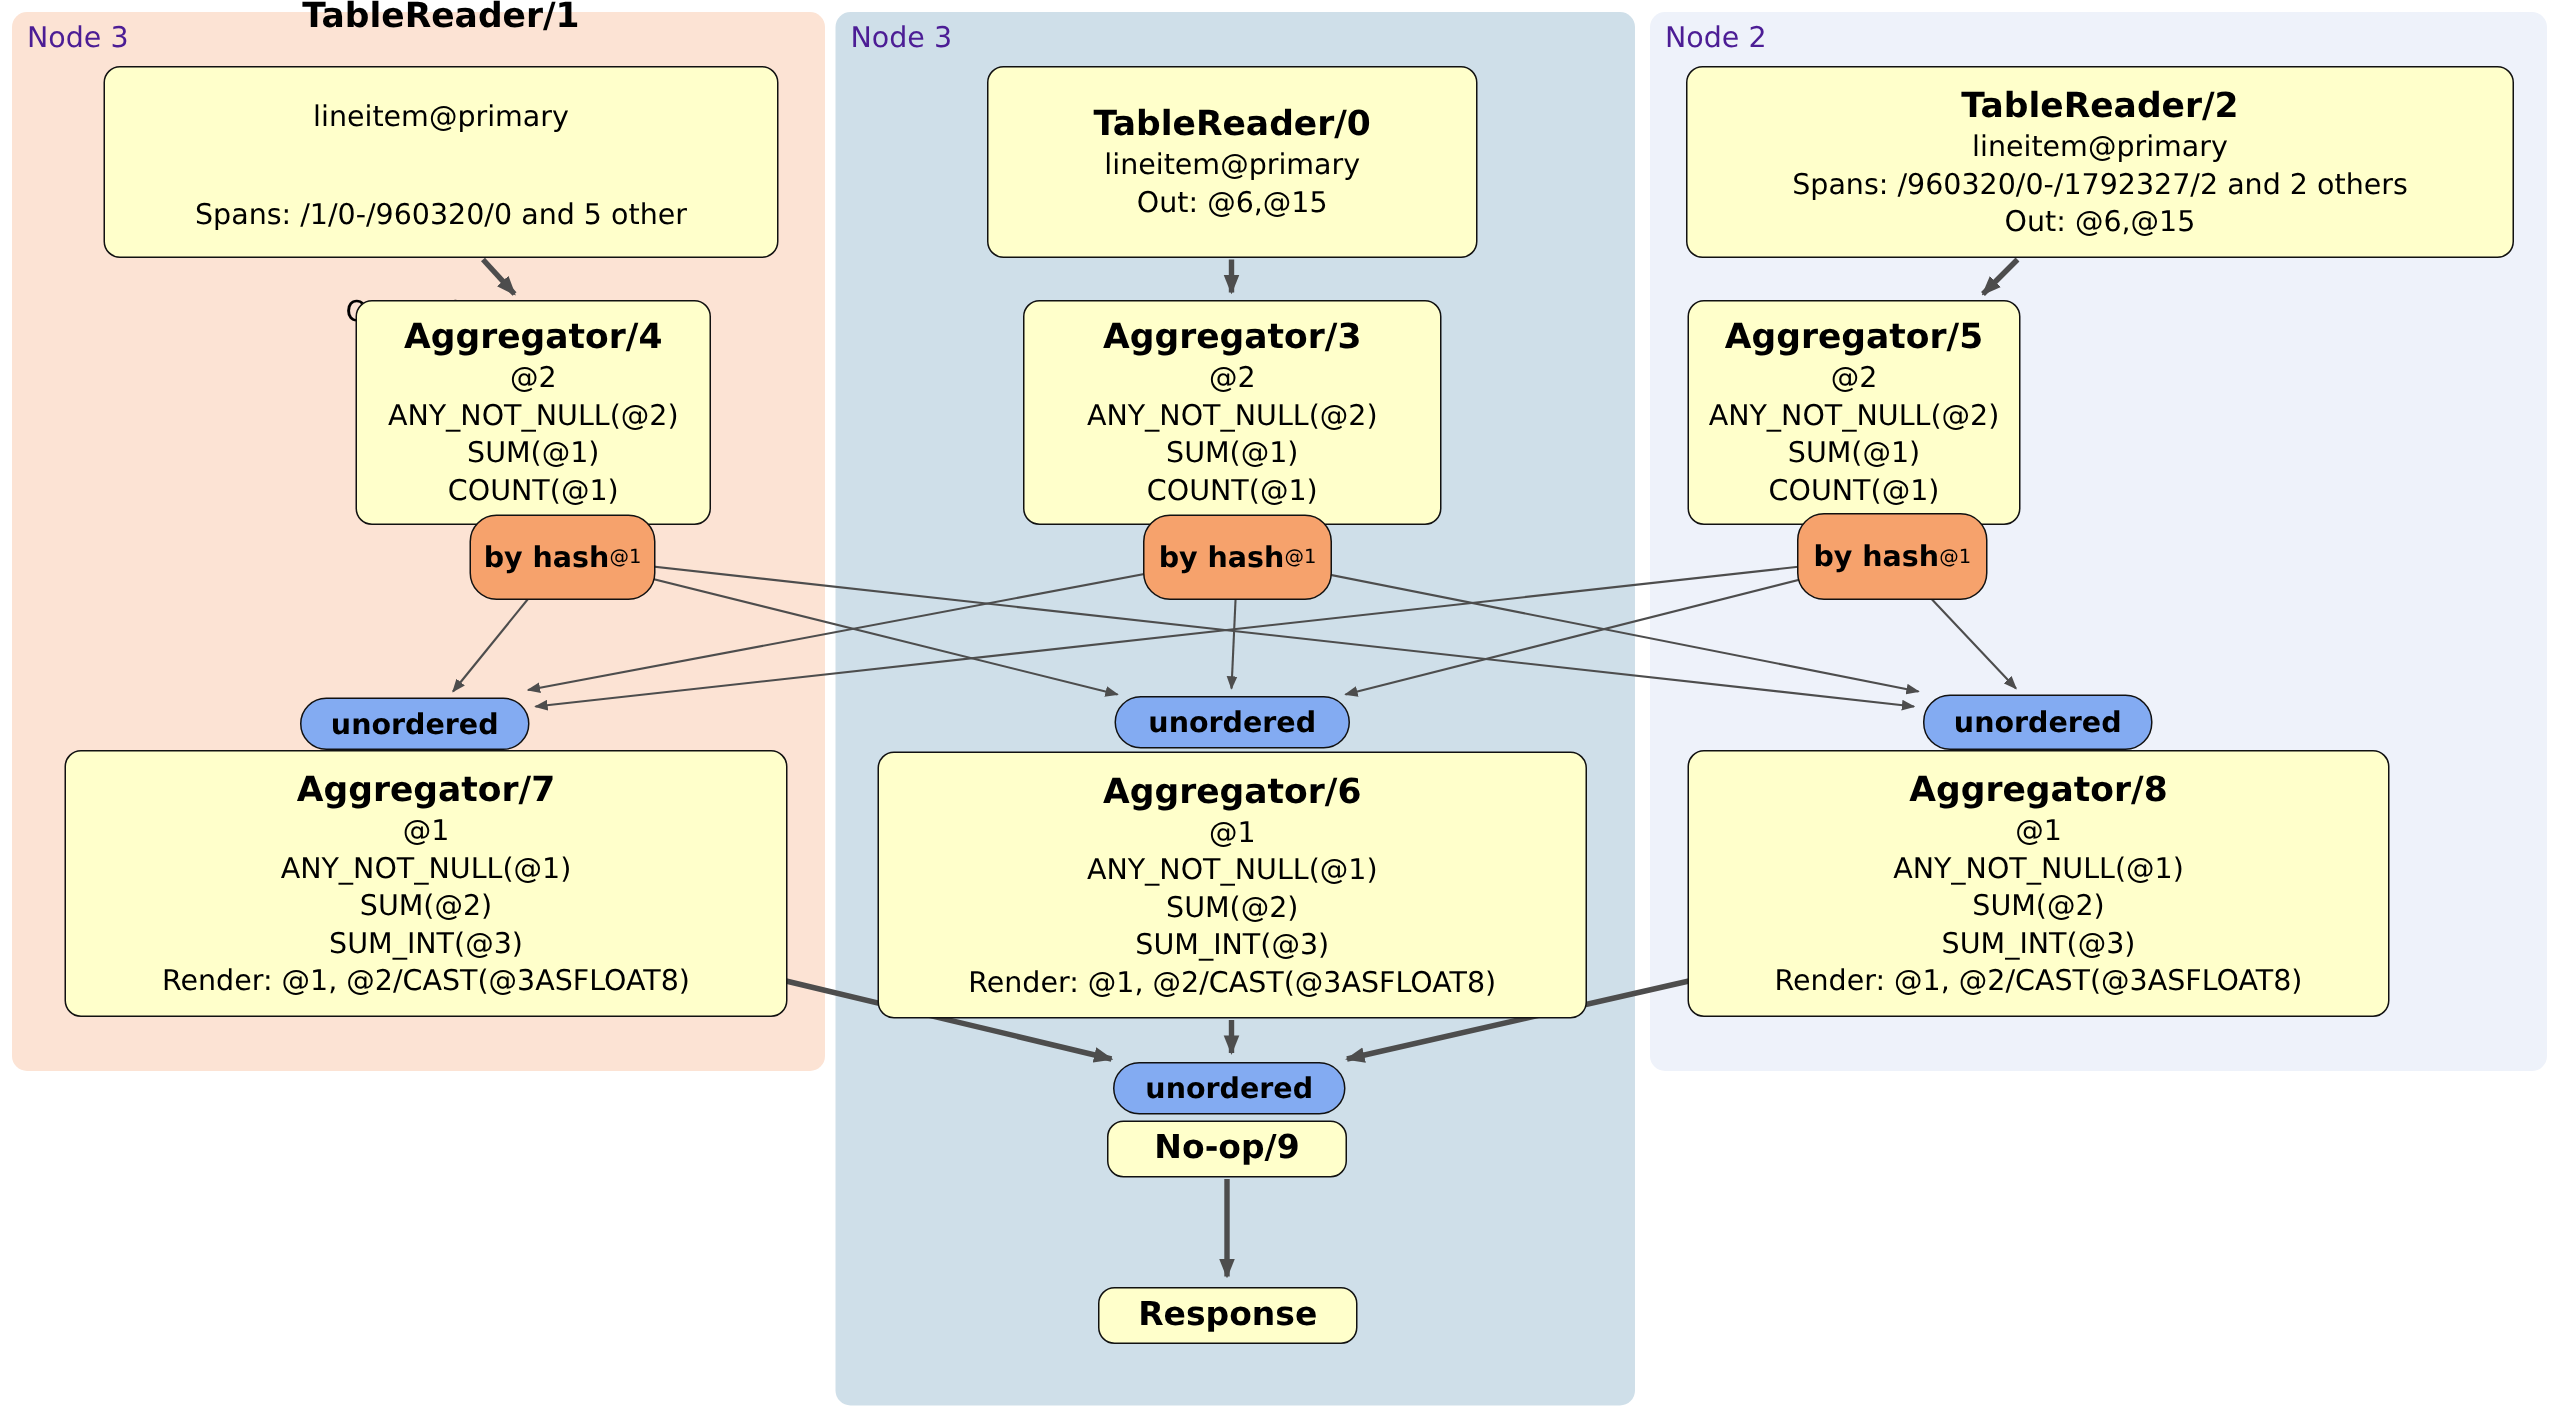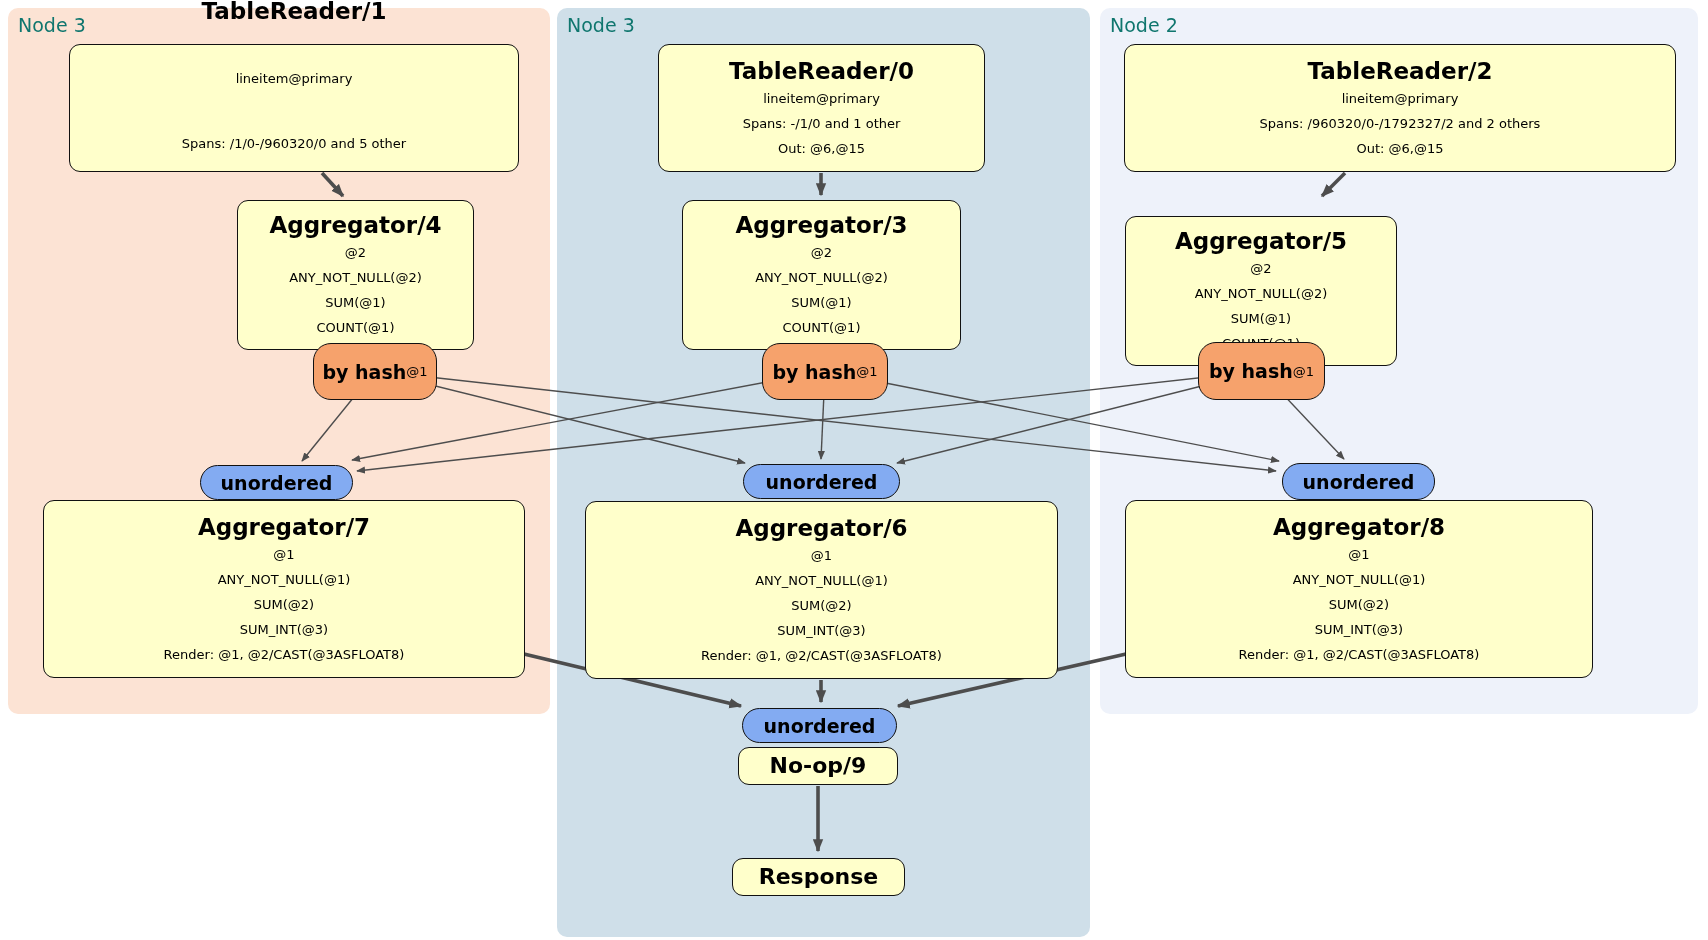--- a/index.html
+++ b/index.html
@@ -5,41 +5,41 @@
   html,body{margin:0;padding:0;background:#ffffff;}
   #stage{
     position:relative;width:1708px;height:940px;overflow:hidden;
     font-family:"DejaVu Sans","Liberation Sans",sans-serif;color:#000;
   }
   
   .region{position:absolute;border-radius:10px;z-index:1;}
   #region-node3{left:8px;top:8px;width:542px;height:706px;background:var(--node3-bg,#fce3d4);}
   #region-node1{left:557px;top:8px;width:533px;height:929px;background:var(--node1-bg,#cfdfe9);}
   #region-node2{left:1100px;top:8px;width:598px;height:706px;background:var(--node2-bg,#eef2fa);}
-  .region-label{position:absolute;left:10px;top:6px;font-size:19px;color:#0f766e;}
+  .region-label{position:absolute;left:10px;top:6px;font-size:19px;color:#4c1d95;}
   
   #edges{position:absolute;left:0;top:0;z-index:2;pointer-events:none;}
   .edge-thin{stroke:var(--edge-color,#4d4d4d);stroke-width:1.4;fill:none;}
   .edge-thick{stroke:var(--edge-color,#4d4d4d);stroke-width:3.6;fill:none;}
   .arrowhead{fill:var(--edge-color,#4d4d4d);}
   
   .pbox{
     position:absolute;z-index:3;background:var(--box-bg,#ffffcb);
     border:1.6px solid #111;border-radius:11px;
     display:flex;flex-direction:column;justify-content:center;
     text-align:center;box-sizing:border-box;
   }
   .ptitle{font-size:23px;font-weight:bold;line-height:30px;}
-  .pline{font-size:13px;line-height:25px;white-space:nowrap;}
+  .pline{font-size:19px;line-height:25px;white-space:nowrap;}
   #box-tr1{left:69px;top:44px;width:450px;height:128px;gap:40px;}
   #box-tr0{left:658px;top:44px;width:327px;height:128px;}
   #box-tr2{left:1124px;top:44px;width:552px;height:128px;}
   #box-agg4{left:237px;top:200px;width:237px;height:150px;}
   #box-agg3{left:682px;top:200px;width:279px;height:150px;}
-  #box-agg5{left:1125px;top:216px;width:272px;height:150px;}
+  #box-agg5{left:1125px;top:200px;width:222px;height:150px;}
   #box-agg7{left:43px;top:500px;width:482px;height:178px;}
   #box-agg6{left:585px;top:501px;width:473px;height:178px;}
   #box-agg8{left:1125px;top:500px;width:468px;height:178px;}
   #box-noop{left:738px;top:747px;width:160px;height:38px;}
   #box-response{left:732px;top:858px;width:173px;height:38px;}
   #box-noop .ptitle,#box-response .ptitle{font-size:22px;line-height:24px;}
   
   .router{
     position:absolute;z-index:4;background:var(--router-bg,#f6a26c);
     border:1.6px solid #111;border-radius:18px;
@@ -111,21 +111,20 @@
 
   <div class="pbox" id="box-tr1">
     <div class="ptitle">TableReader/1</div>
     <div class="pline">lineitem@primary</div>
     <div class="pline">Spans: /1/0-/960320/0 and 5 other</div>
     <div class="pline">Out: @6,@15</div>
   </div>
   <div class="pbox" id="box-tr0">
     <div class="ptitle">TableReader/0</div>
     <div class="pline">lineitem@primary</div>
-    <div class="pline">Spans: -/1/0 and 1 other</div>
     <div class="pline">Out: @6,@15</div>
   </div>
   <div class="pbox" id="box-tr2">
     <div class="ptitle">TableReader/2</div>
     <div class="pline">lineitem@primary</div>
     <div class="pline">Spans: /960320/0-/1792327/2 and 2 others</div>
     <div class="pline">Out: @6,@15</div>
   </div>
 
   <div class="pbox" id="box-agg4">

